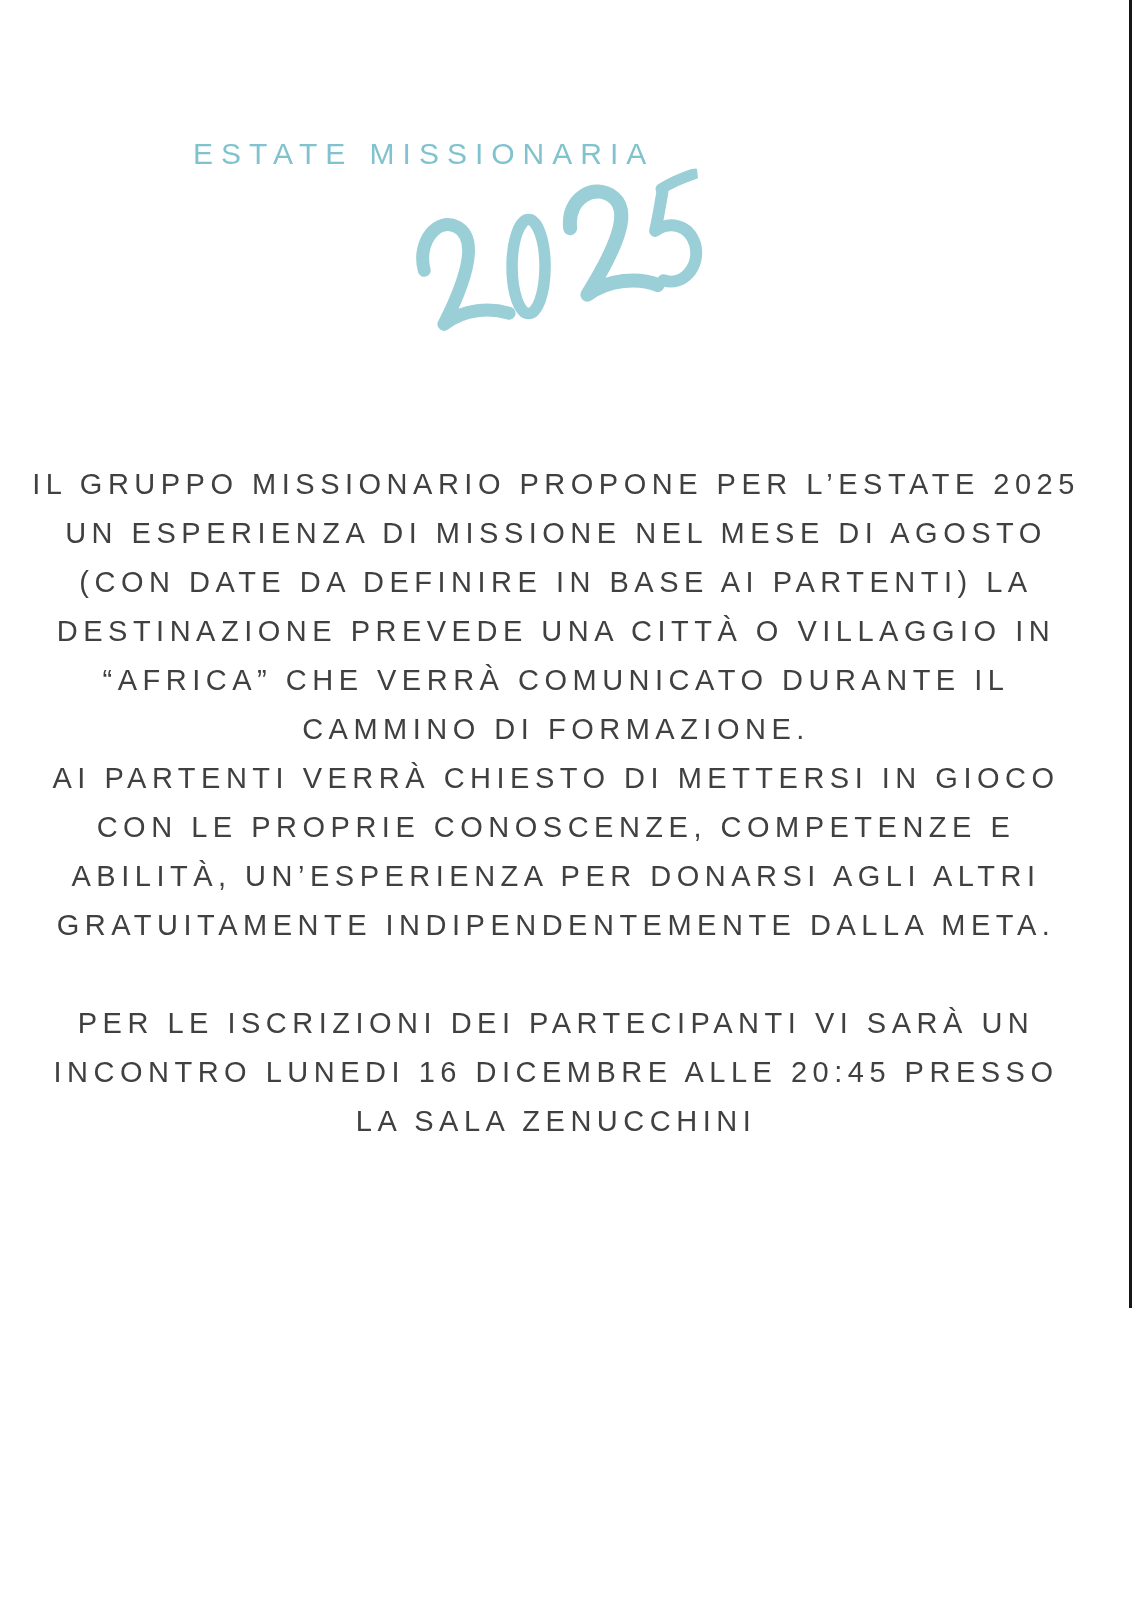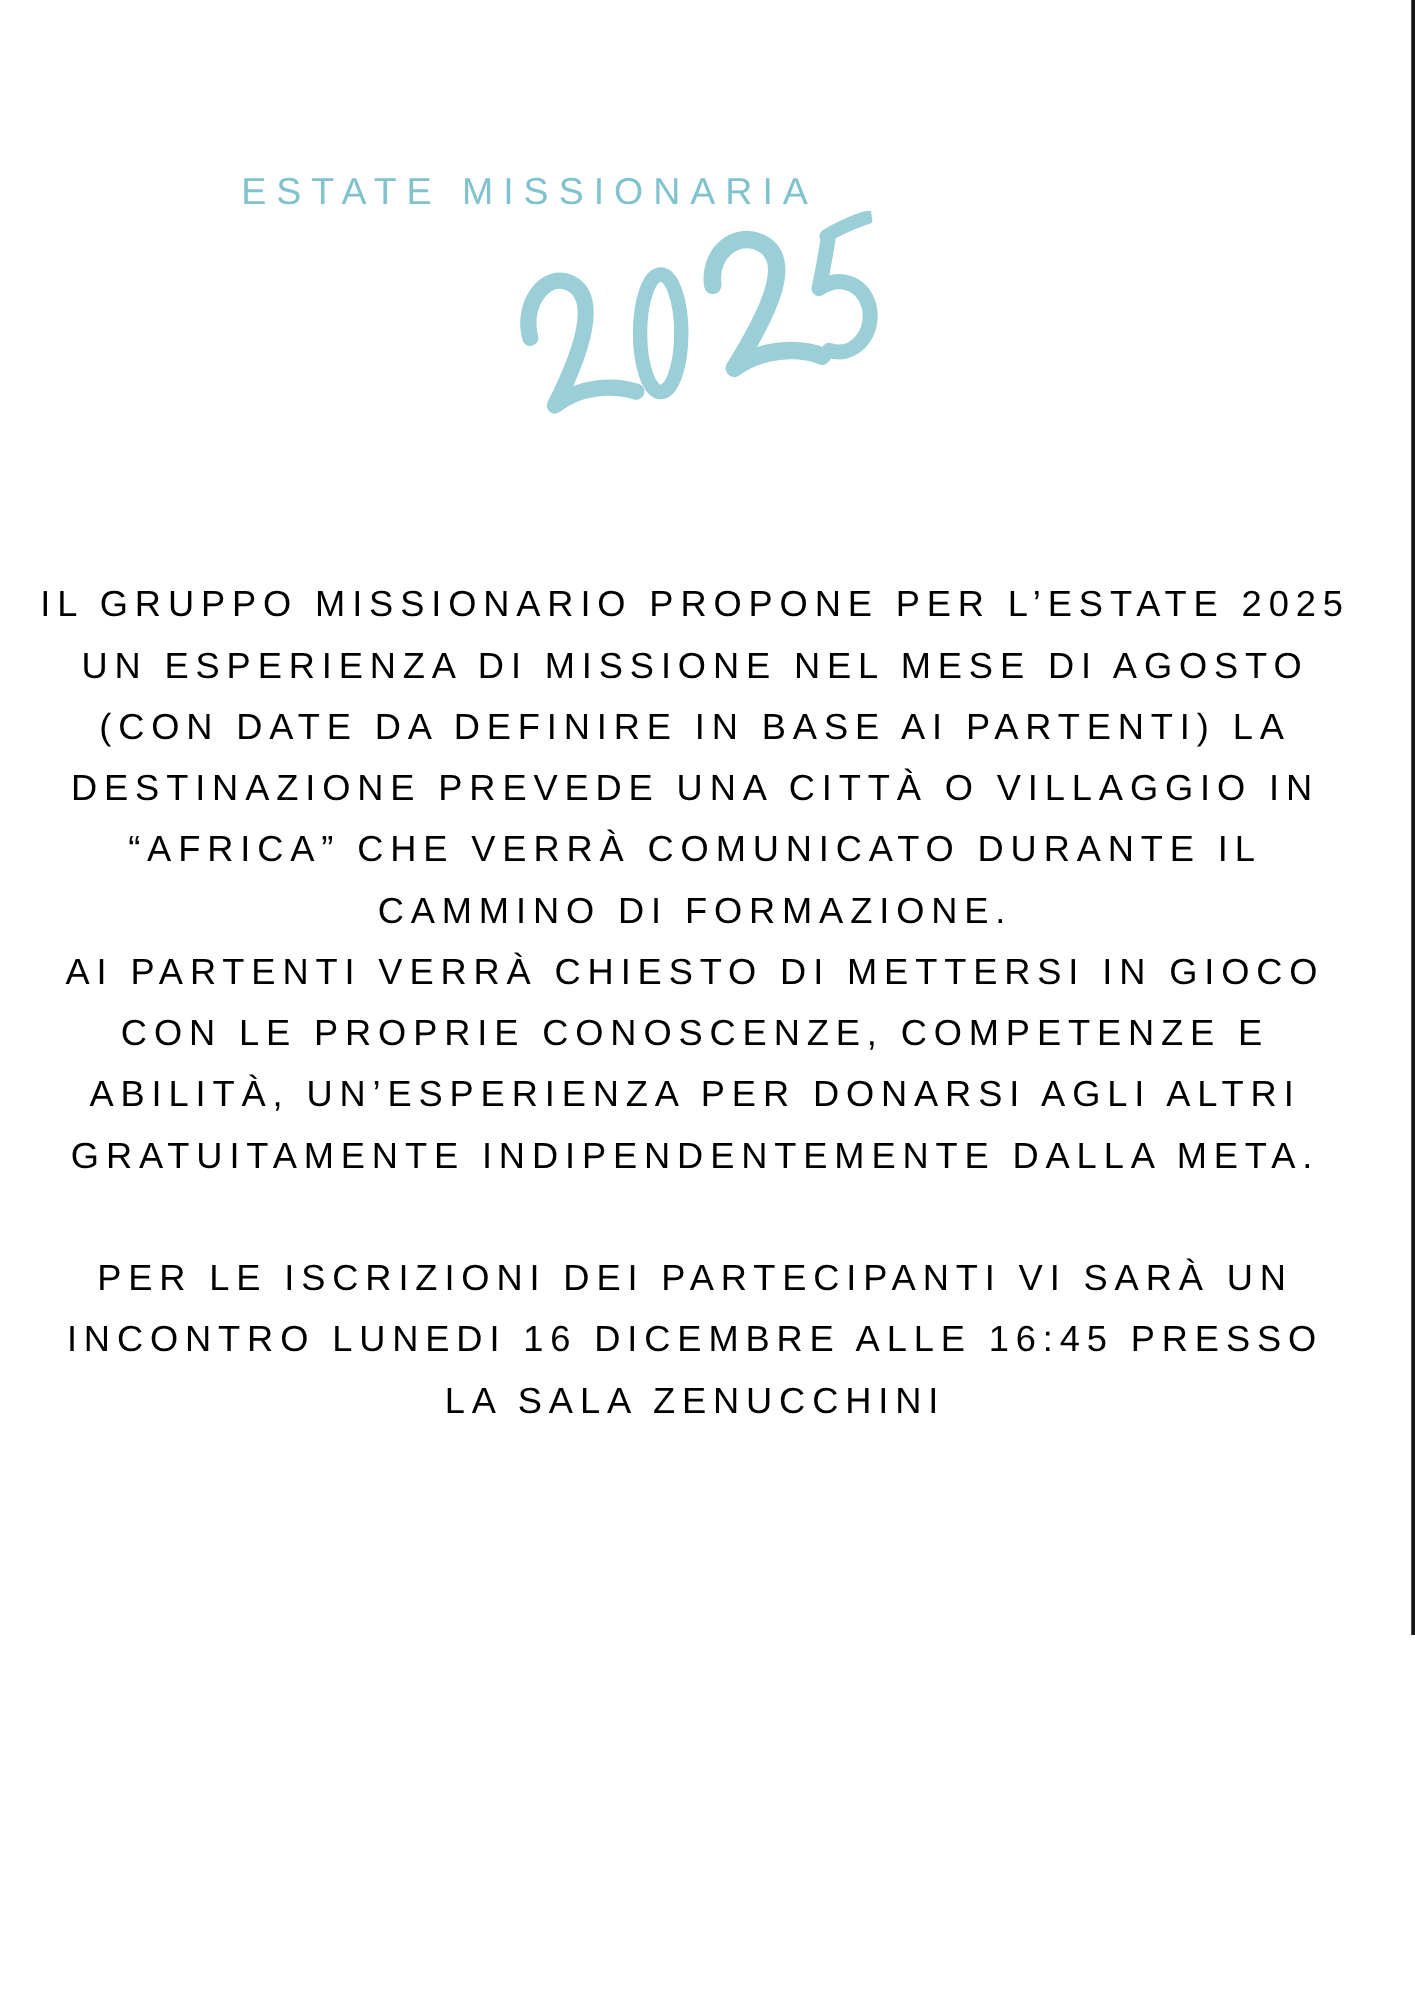--- a/index.html
+++ b/index.html
@@ -32,21 +32,21 @@
     width: 300px;
     height: 165px;
     transform: rotate(-7deg);
   }
   .body-text {
     position: absolute;
     left: 26px;
     top: 460px;
     width: 1060px;
     text-align: center;
-    color: #000000;
+    color: #404040;
     font-size: 29px;
     line-height: 49px;
     letter-spacing: 5.5px;
   }
   .body-text p {
     margin: 0 0 49px 0;
     white-space: pre-line;
   }
   .edge-line {
     position: absolute;
@@ -81,19 +81,19 @@
 UN ESPERIENZA DI MISSIONE NEL MESE DI AGOSTO
 (CON DATE DA DEFINIRE IN BASE AI PARTENTI) LA
 DESTINAZIONE PREVEDE UNA CITTÀ O VILLAGGIO IN
 “AFRICA” CHE VERRÀ COMUNICATO DURANTE IL
 CAMMINO DI FORMAZIONE.
 AI PARTENTI VERRÀ CHIESTO DI METTERSI IN GIOCO
 CON LE PROPRIE CONOSCENZE, COMPETENZE E
 ABILITÀ, UN’ESPERIENZA PER DONARSI AGLI ALTRI
 GRATUITAMENTE INDIPENDENTEMENTE DALLA META.</p>
     <p>PER LE ISCRIZIONI DEI PARTECIPANTI VI SARÀ UN
-INCONTRO LUNEDI 16 DICEMBRE ALLE 16:45 PRESSO
+INCONTRO LUNEDI 16 DICEMBRE ALLE 20:45 PRESSO
 LA SALA ZENUCCHINI</p>
   </div>
 
   <div class="edge-line"></div>
 
 </div>
 
 </body></html>

